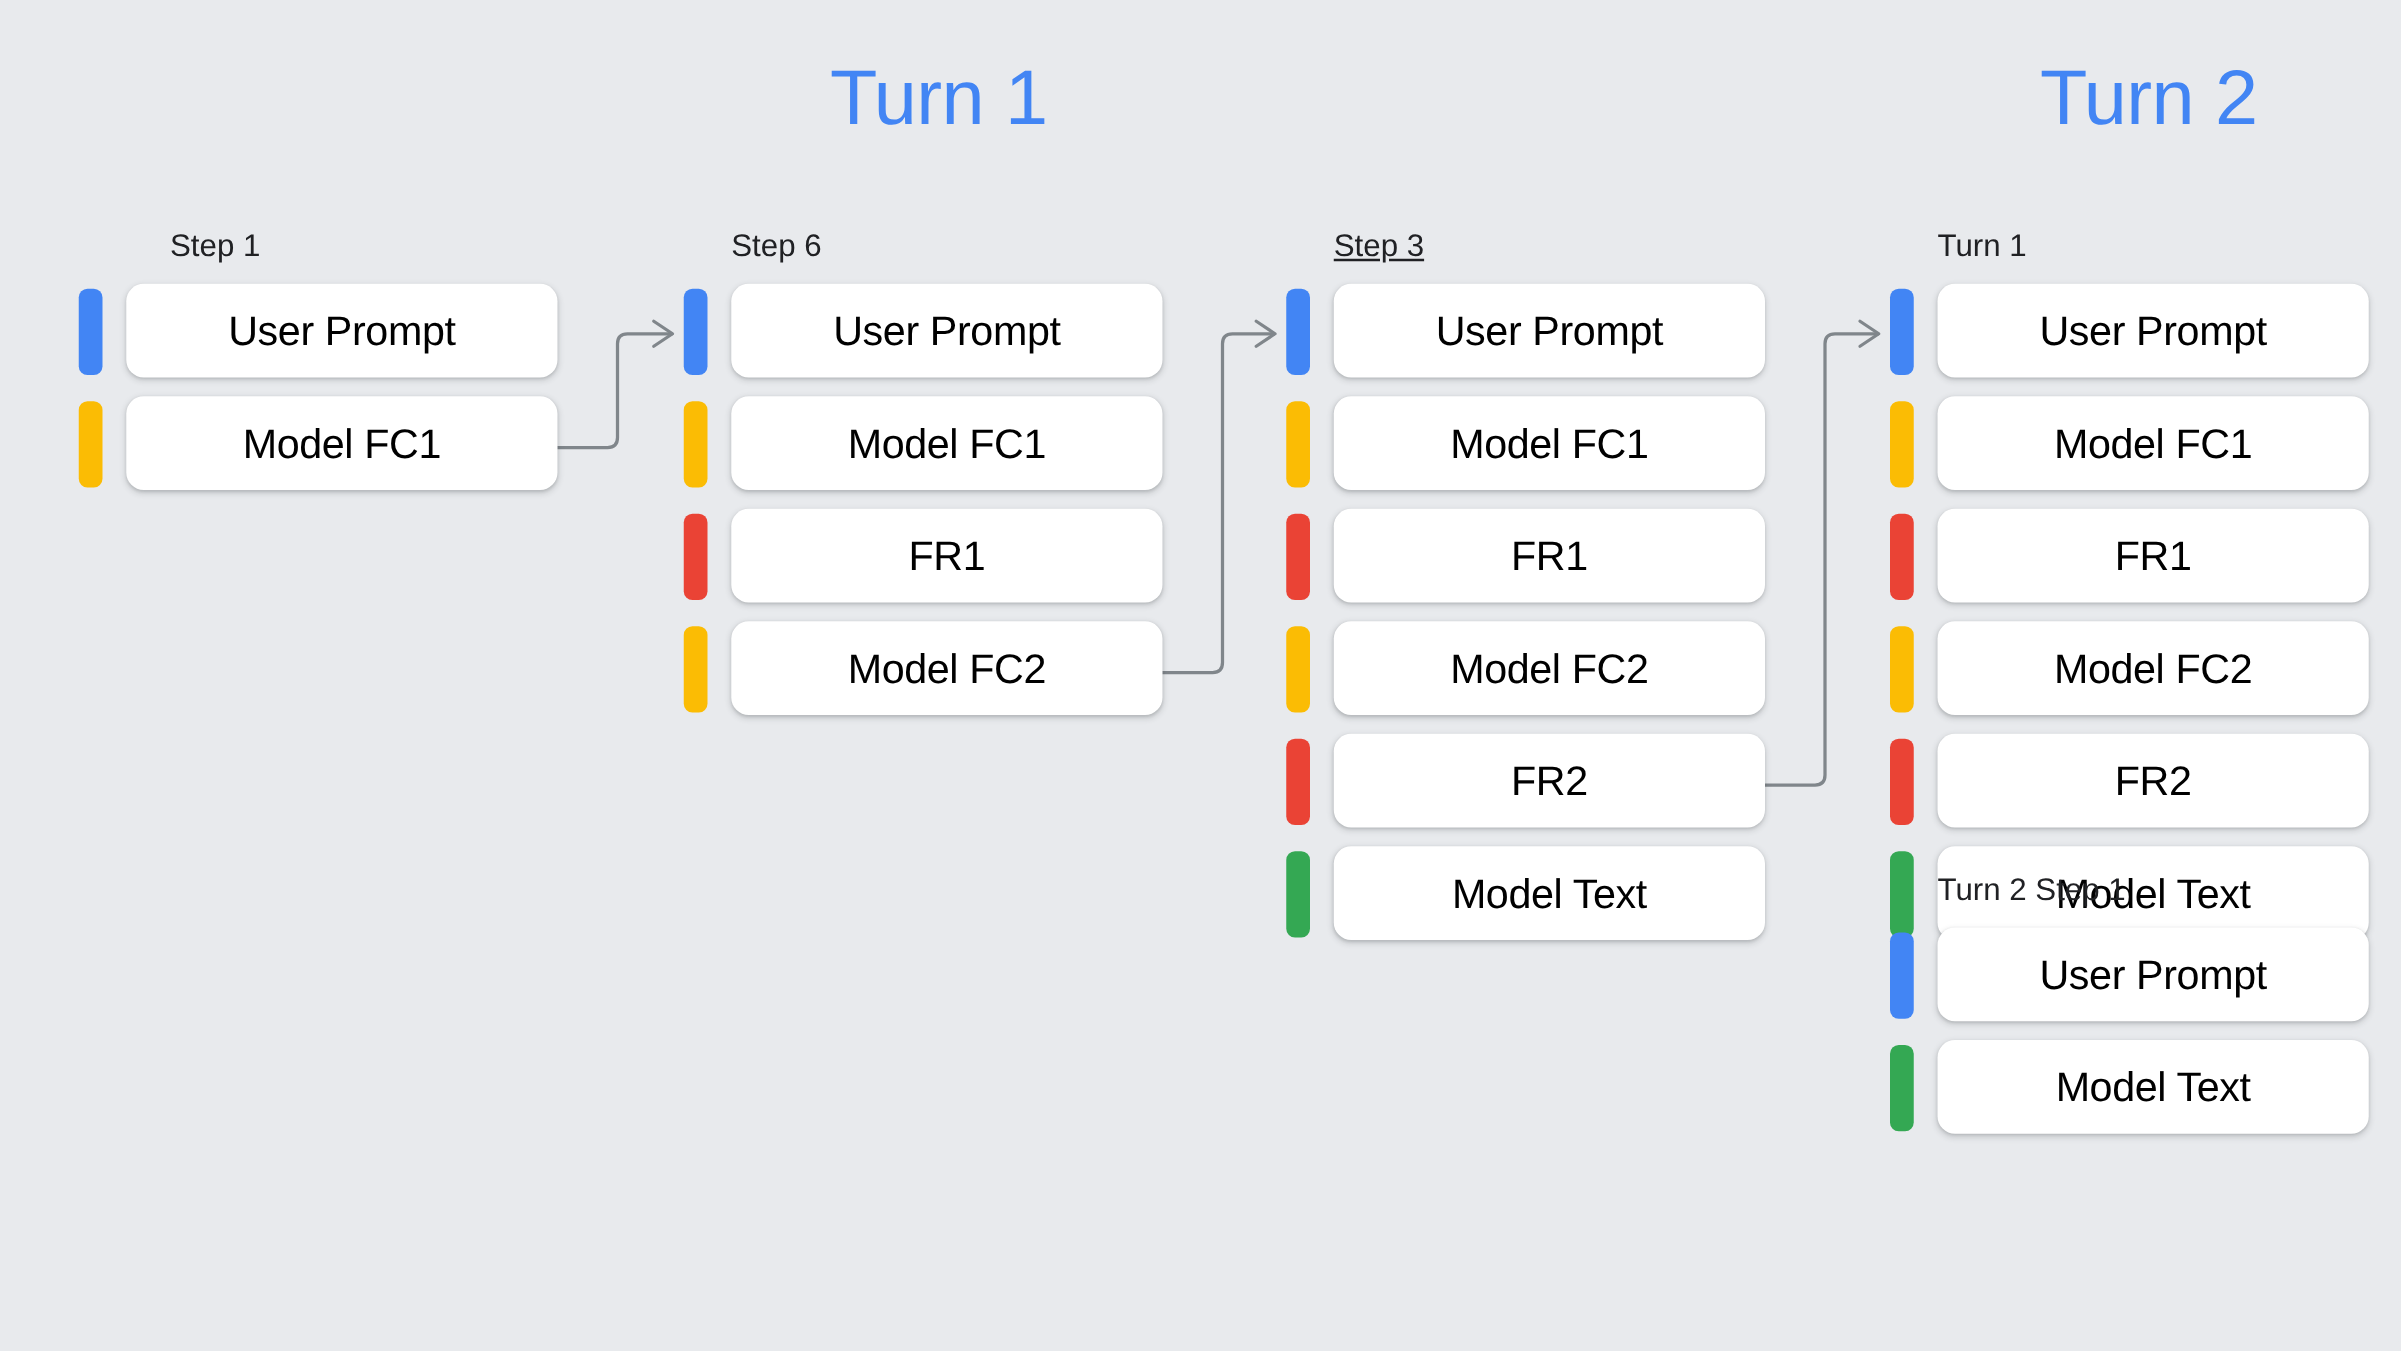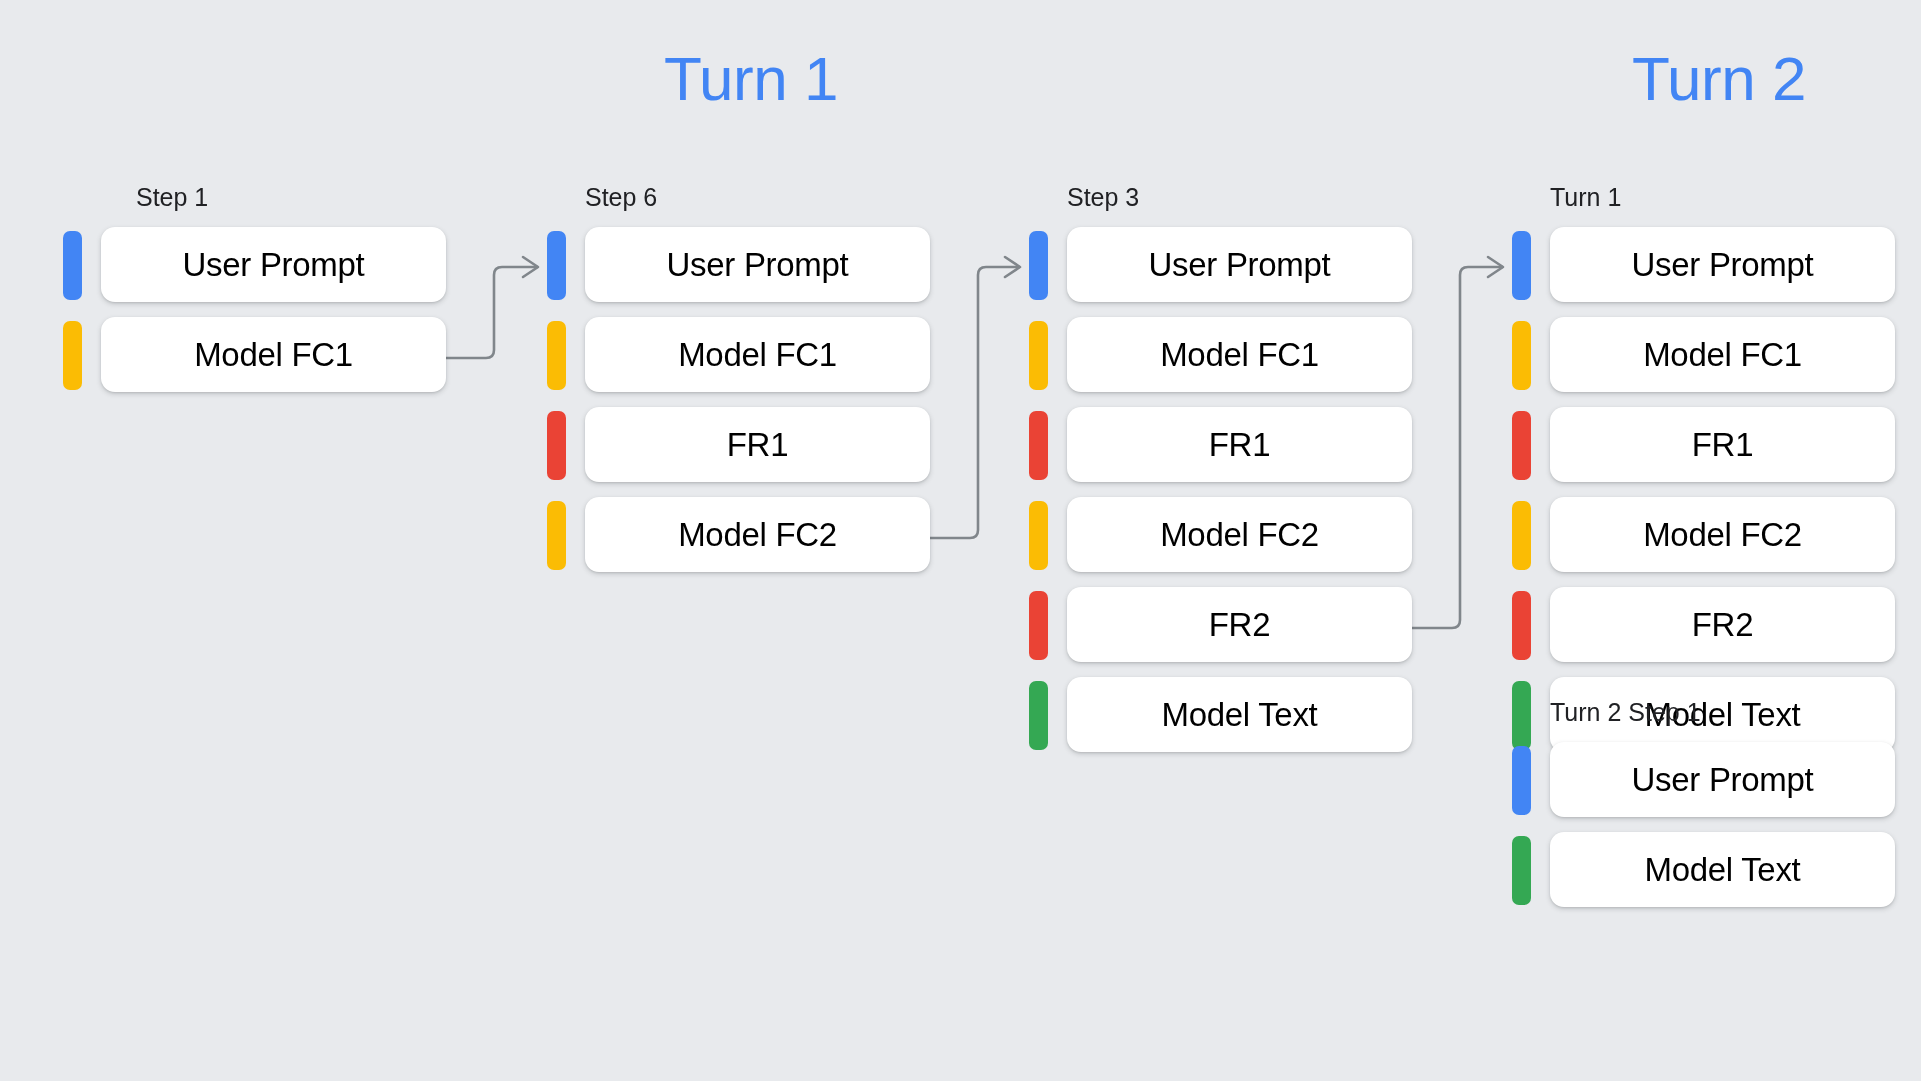--- a/index.html
+++ b/index.html
@@ -160,21 +160,21 @@
         </div>
         <div class="row">
           <div class="bar" style="background: rgb(251, 188, 4);"></div>
           <div class="card" style="width: 345px;">
             <span class="card-text">Model FC2</span>
           </div>
         </div>
       </div>
     </div>
     <div class="column" style="left: 1013px; top: 185px;">
-      <div class="column-label" style="left: 38px;">Step 3</div>
+      <div class="column-label" style="left: 38px; text-decoration: underline;">Step 3</div>
       <div class="rows">
         <div class="row">
           <div class="bar" style="background: rgb(66, 133, 244);"></div>
           <div class="card" style="width: 345px;">
             <span class="card-text">User Prompt</span>
           </div>
         </div>
         <div class="row">
           <div class="bar" style="background: rgb(251, 188, 4);"></div>
           <div class="card" style="width: 345px;">

